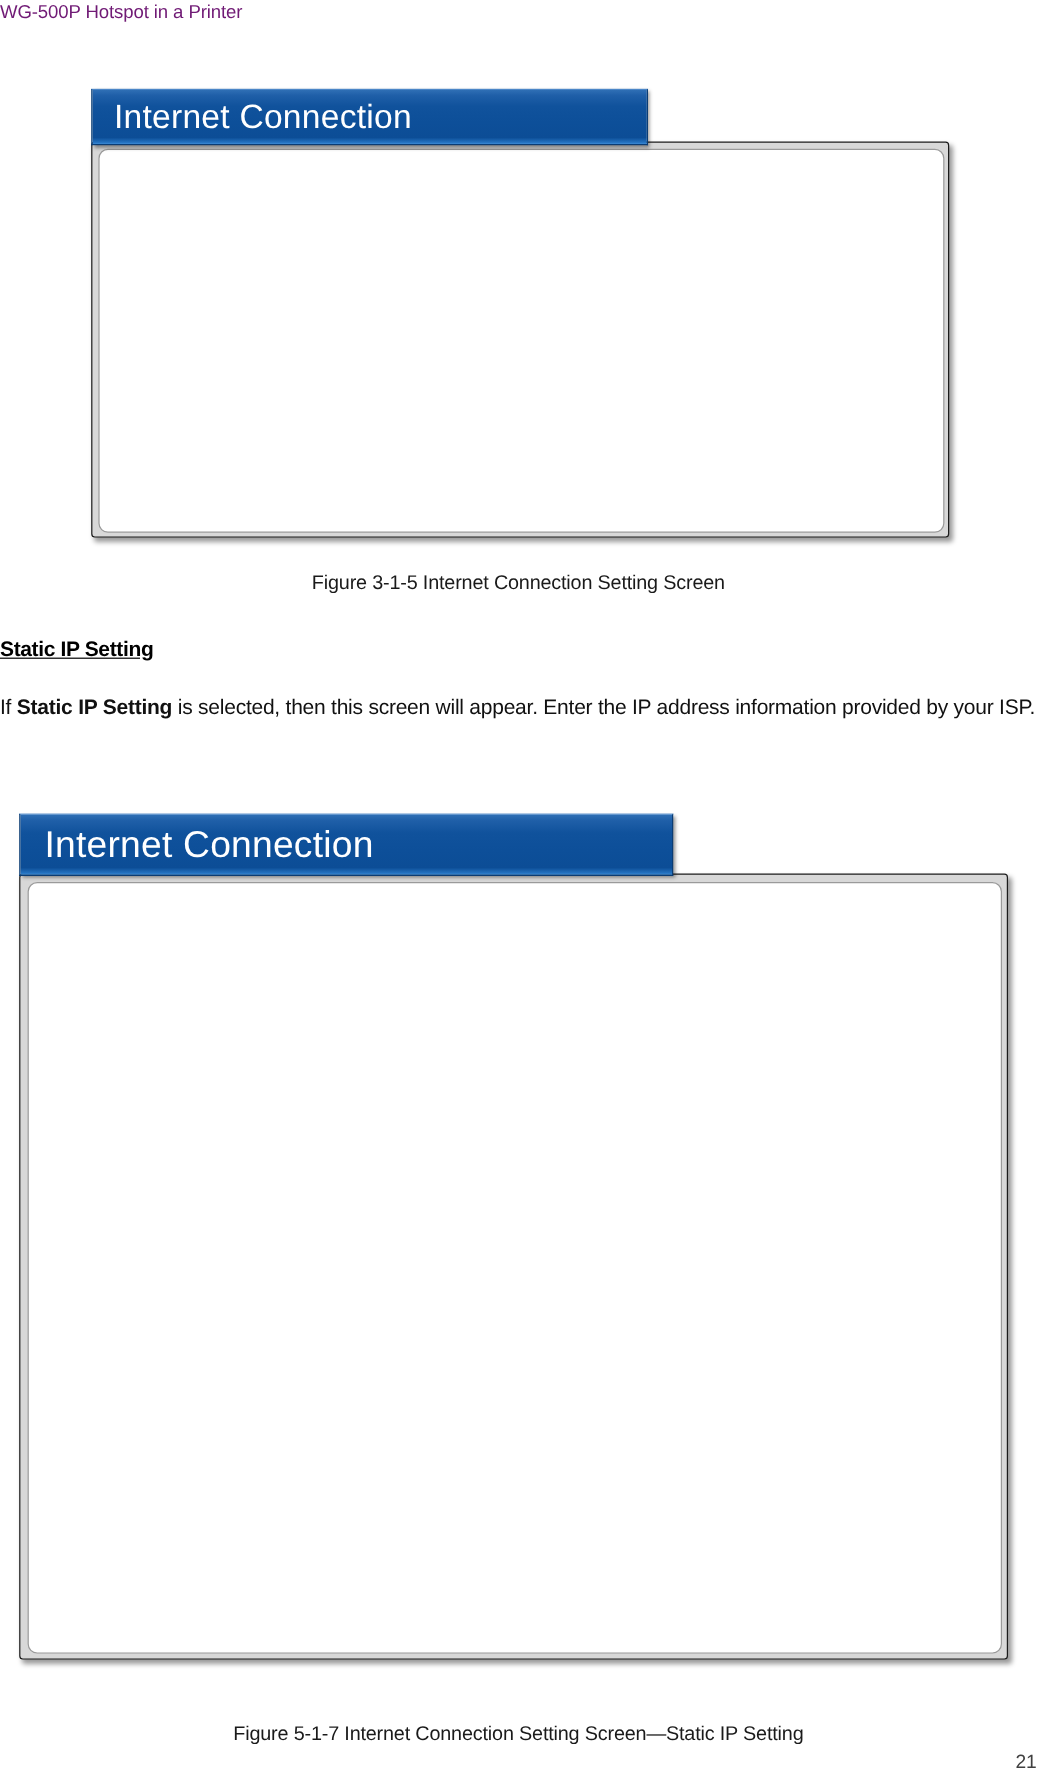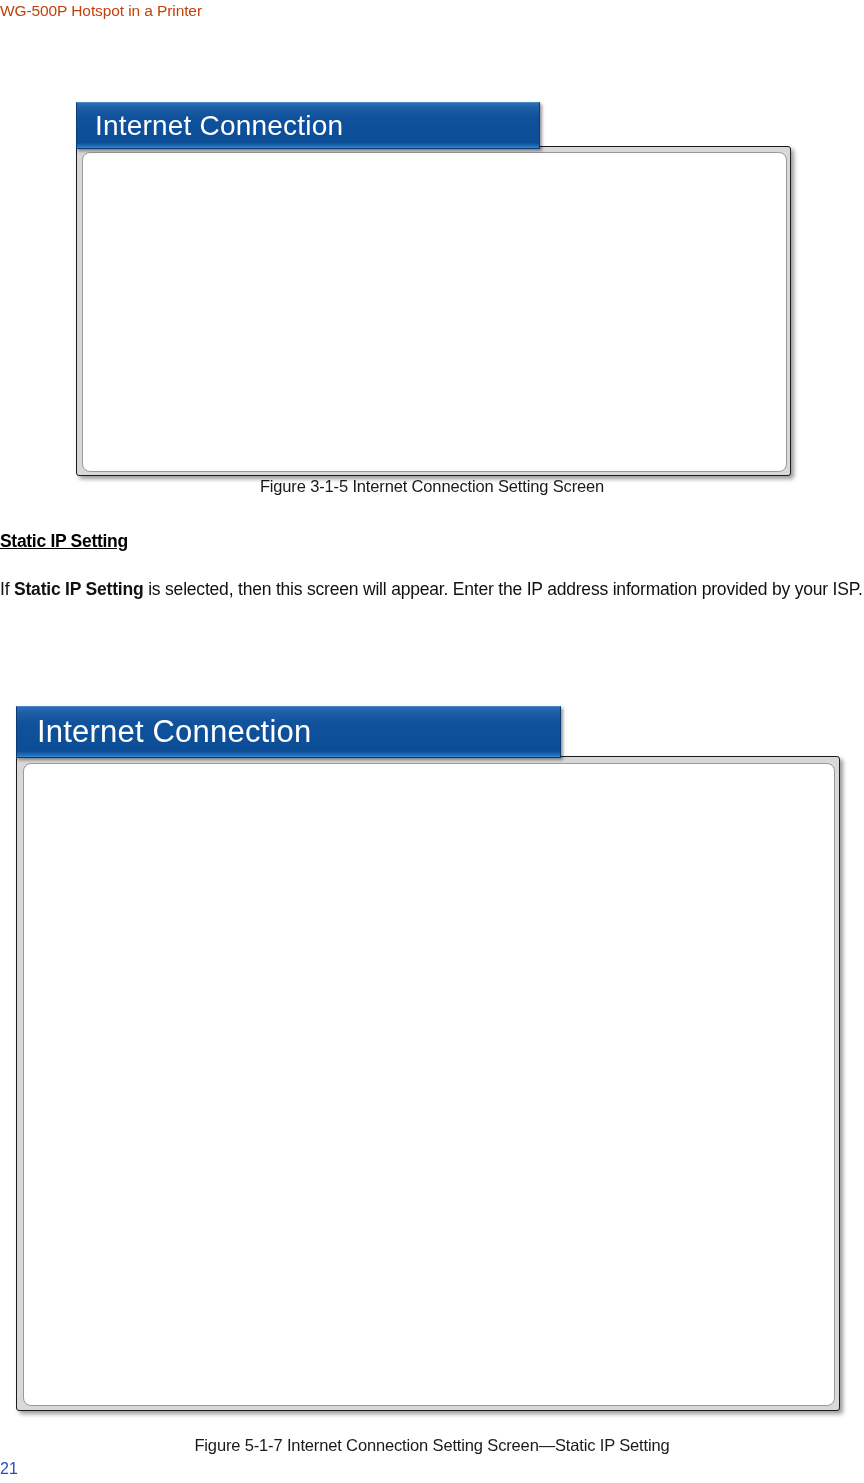--- a/index.html
+++ b/index.html
@@ -16,40 +16,40 @@
     overflow: hidden;
   }
 
   
   .doc-header {
     position: absolute;
     top: 2px;
     left: 0px;
     font-size: 15.5px;
     letter-spacing: -0.1px;
-    color: #c2410c;
+    color: #701a75;
   }
 
   .figure-caption {
     position: absolute;
     width: 864px;
     left: 0;
     text-align: center;
     font-size: 16.5px;
     color: #1a1a1a;
     letter-spacing: -0.15px;
   }
 
   .page-number {
     position: absolute;
     width: 864px;
     left: 0;
-    text-align: left;
+    text-align: right;
     font-size: 16px;
-    color: #1d4ed8;
+    color: #404040;
   }
 
   .section-heading {
     position: absolute;
     left: 0px;
     font-size: 17.5px;
     font-weight: bold;
     text-decoration: underline;
     letter-spacing: -0.3px;
     color: #000;
@@ -63,21 +63,20 @@
     line-height: 31px;
     text-align: justify;
     letter-spacing: -0.2px;
     color: #111;
   }
   .body-par b { font-weight: bold; }
 
   
   .dialog {
     position: absolute;
-    margin-top: 28px;
   }
 
   .dlg-titlebar {
     position: absolute;
     top: 0;
     left: 0;
     box-sizing: border-box;
     background: linear-gradient(to bottom,
         #2f6fb5 0%, #1f5fa8 10%, #10529c 30%,
         #0d4f99 60%, #0c4d96 88%, #2472c0 97%, #3d8ad4 100%);

